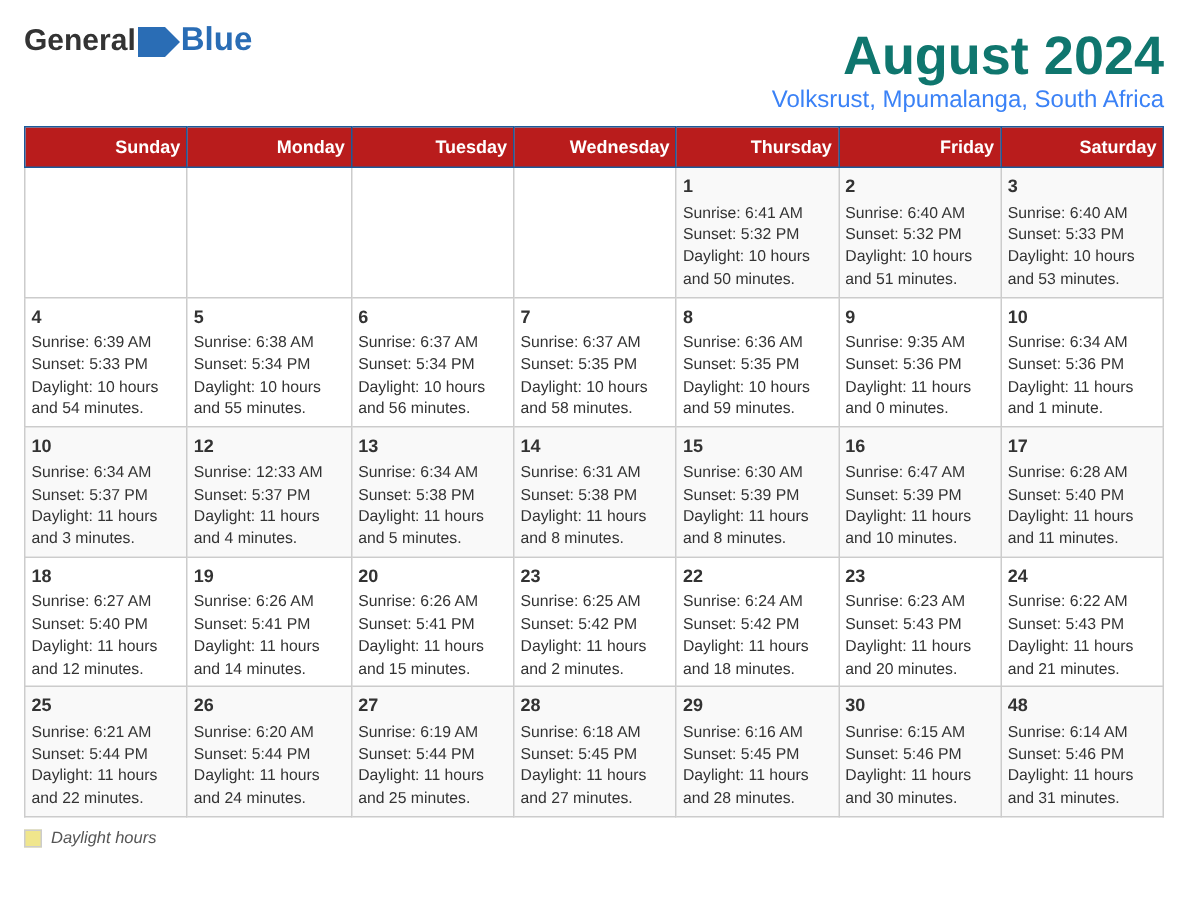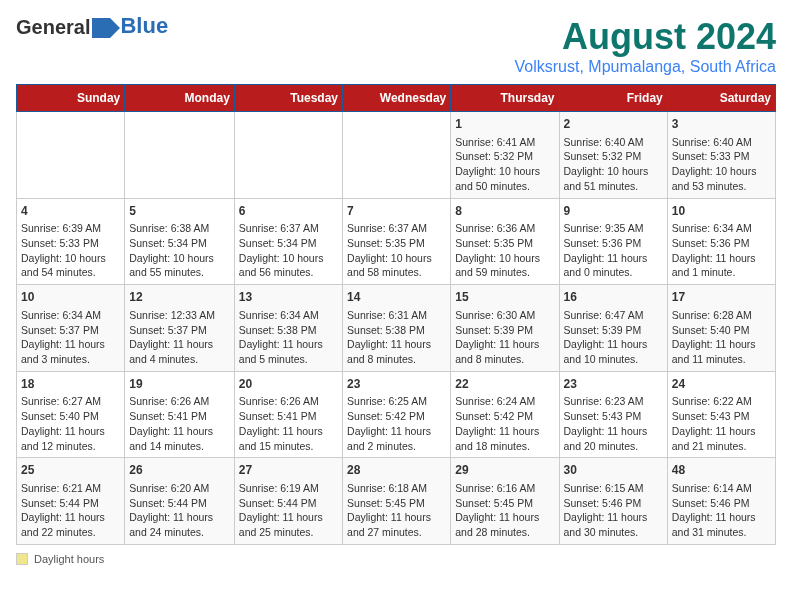--- a/index.html
+++ b/index.html
@@ -74,20 +74,21 @@
     .empty-cell {
       background: #fff !important;
     }
     .footer {
       margin-top: 8px;
       font-size: 11px;
       color: #555;
       display: flex;
       align-items: flex-end;
       gap: 6px;
+      font-style: italic;
     }
     .footer-dot {
       width: 12px;
       height: 12px;
       background: #f0e68c;
       border: 1px solid #ccc;
       display: inline-block;
     }
   </style>
 </head>

